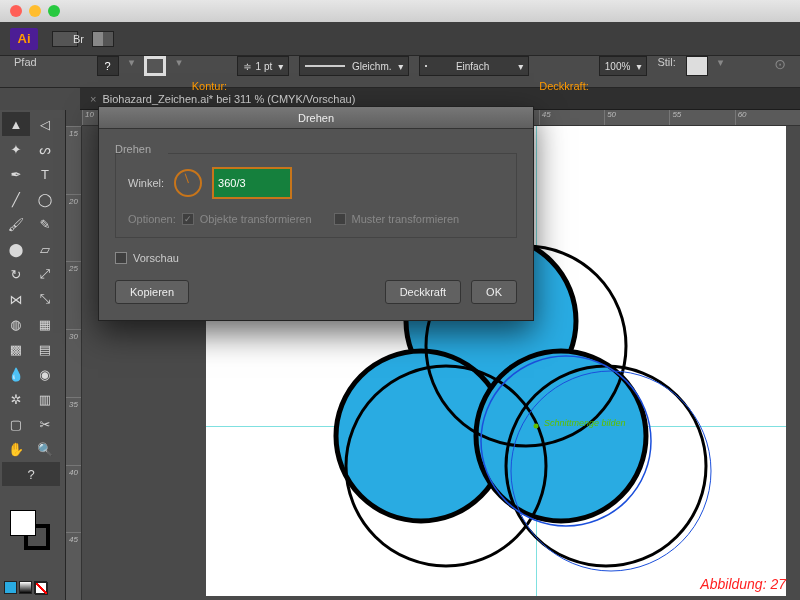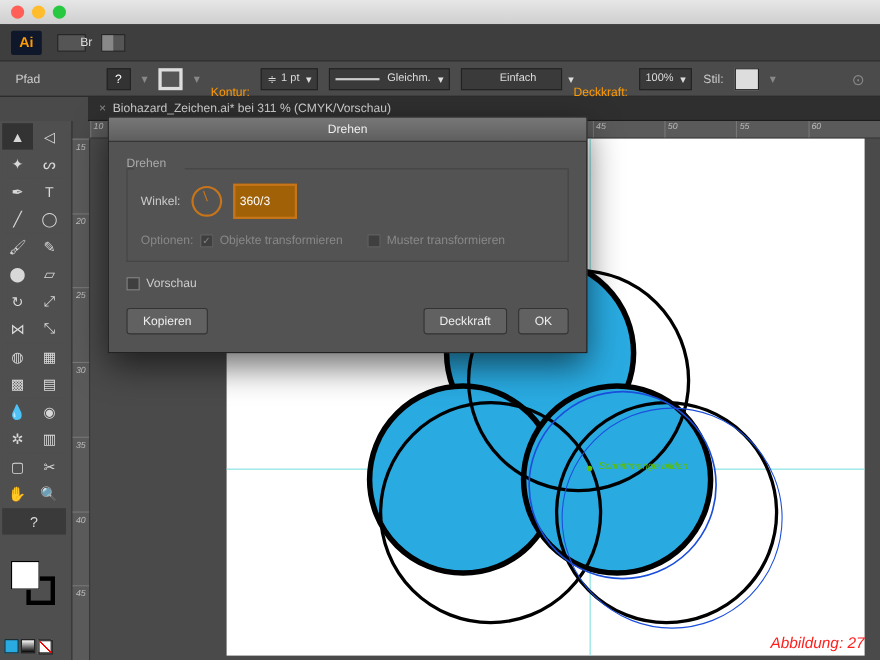--- a/index.html
+++ b/index.html
@@ -1,23 +1,23 @@
 <!DOCTYPE html>
 <html><head>
 <meta charset="utf-8">
 <style>
 * { margin: 0; padding: 0; box-sizing: border-box; font-family: "Lucida Grande", Arial, sans-serif; }
 body { background: #4a4a4a; width: 800px; height: 600px; overflow: hidden; position: relative; }
 .titlebar { height: 22px; background: linear-gradient(#e6e6e6, #cfcfcf); display: flex; align-items: center; padding: 0 10px; gap: 7px; }
 .tbtn { width: 12px; height: 12px; border-radius: 50%; }
 .tred { background: #ff5f57; } .tyel { background: #ffbd2e; } .tgrn { background: #28c940; }
 .menubar { height: 34px; background: #3e3e3e; border-bottom: 1px solid #262626; display: flex; align-items: center; padding: 0 10px; gap: 14px; color: #ddd; font-size: 11px; }
-.ai-logo { width: 28px; height: 22px; background: #0f172a; color: #ff9a00; font-weight: bold; font-size: 13px; display: flex; align-items: center; justify-content: center; border-radius: 2px; }
+.ai-logo { width: 28px; height: 22px; background: #4c1d95; color: #ff9a00; font-weight: bold; font-size: 13px; display: flex; align-items: center; justify-content: center; border-radius: 2px; }
 .menubar .mbtn { width: 22px; height: 16px; background: #555; border: 1px solid #222; }
-.ctrlbar { height: 32px; background: #4b4b4b; border-bottom: 1px solid #262626; display: flex; align-items: center; padding: 0 14px; gap: 10px; color: #ccc; font-size: 11px; }
+.ctrlbar { height: 32px; background: #4b4b4b; border-bottom: 1px solid #262626; display: flex; padding: 0 14px; gap: 10px; color: #ccc; font-size: 11px; }
 .ctrlbar .sel { height: 20px; background: #3a3a3a; border: 1px solid #222; display: inline-flex; align-items: center; padding: 0 5px; font-size: 10px; color: #ddd; }
 .ctrlbar .swatch { width: 22px; height: 20px; border: 1px solid #222; display: inline-block; }
 .orange { color: #ff9a00; margin-top: 24px; }
 .doc-tab { height: 22px; background: #2f2f2f; display: flex; align-items: center; padding: 0 10px; font-size: 11px; color: #d0d0d0; border-bottom: 1px solid #1c1c1c; margin-left: 80px; }
 .main { position: absolute; top: 110px; left: 0; right: 0; bottom: 0; display: flex; }
 .tools { width: 66px; background: #4f4f4f; display: flex; flex-wrap: wrap; align-content: flex-start; padding: 2px; gap: 1px; border-right: 1px solid #262626; position: relative; }
 .tool { width: 28px; height: 24px; background: #4f4f4f; display: flex; align-items: center; justify-content: center; color: #d8d8d8; font-size: 13px; cursor: pointer; }
 .tool.sel { background: #333; }
 .fillstroke { position: absolute; bottom: 50px; left: 10px; width: 40px; height: 40px; }
 .fillstroke .fill { position: absolute; top: 0; left: 0; width: 26px; height: 26px; background: #fff; border: 1px solid #000; }
@@ -38,21 +38,21 @@
 .dialog { position: absolute; top: 106px; left: 98px; width: 436px; background: #535353; border: 1px solid #222; box-shadow: 0 12px 30px rgba(0,0,0,0.6); color: #ccc; font-size: 11px; }
 .dialog .titlebar2 { height: 22px; background: linear-gradient(#777,#5f5f5f); color: #eee; text-align: center; line-height: 22px; font-size: 11px; border-bottom: 1px solid #333; }
 .dialog .body { padding: 14px 16px 16px; }
 .fieldset-label { color: #aaa; margin-bottom: 4px; display: block; }
 .fieldset { border: 1px solid #444; border-top: none; padding: 14px 12px 12px; margin-top: -6px; position: relative; }
 .fieldset::before { content: ""; position: absolute; top: 0; left: 0; width: 6px; height: 1px; background: #444; }
 .fieldset::after { content: ""; position: absolute; top: 0; right: 0; left: 52px; height: 1px; background: #444; }
 .winkel-row { display: flex; align-items: center; gap: 10px; margin-bottom: 14px; }
 .angle-dial { width: 28px; height: 28px; border: 2px solid #c8751a; border-radius: 50%; position: relative; }
 .angle-dial::after { content: ""; position: absolute; top: 2px; left: 50%; width: 1px; height: 10px; background: #c8751a; transform-origin: bottom; transform: rotate(-20deg); }
-.winkel-input { width: 58px; height: 20px; background: #a16207; border: 2px solid #c8751a; color: #fff; font-size: 11px; padding: 14px 4px; }
+.winkel-input { width: 80px; height: 20px; background: #15803d; border: 2px solid #c8751a; color: #fff; font-size: 11px; padding: 14px 4px; }
 .opts-row { display: flex; align-items: center; gap: 6px; color: #888; font-size: 11px; }
 .chk { width: 12px; height: 12px; border: 1px solid #666; background: #3f3f3f; display: inline-flex; align-items: center; justify-content: center; font-size: 9px; color: #888; }
 .preview-row { display: flex; align-items: center; gap: 6px; margin: 14px 0 16px; }
 .btnrow { display: flex; gap: 10px; }
 .btn { height: 24px; padding: 0 14px; background: #616161; border: 1px solid #333; color: #eee; font-size: 11px; display: inline-flex; align-items: center; border-radius: 3px; cursor: pointer; }
 .btnrow .spacer { flex: 1; }
 </style>
 </head>
 <body>
 
@@ -81,21 +81,21 @@
   <span class="sel">
       <span style="margin-right:4px;">≑</span>
       <span>1 pt</span>
       <span style="margin-left:6px;">▾</span>
     </span>
   <span class="sel" style="width:110px;justify-content:space-between;">
       <span style="width:40px;height:2px;background:#ccc;"></span>
       <span>Gleichm.</span>
       <span>▾</span>
     </span>
-  <span class="sel" style="width:92px;justify-content:space-between;gap:29px;">
+  <span class="sel" style="width:110px;justify-content:space-between;gap:29px;">
       <span style="width:40px;height:2px;background:#ccc;"></span>
       <span>Einfach</span>
       <span>▾</span>
     </span>
   <span class="orange">Deckkraft:</span>
   <span class="sel">
       <span>100%</span>
       <span style="margin-left:6px;">▾</span>
     </span>
   <span>Stil:</span>

